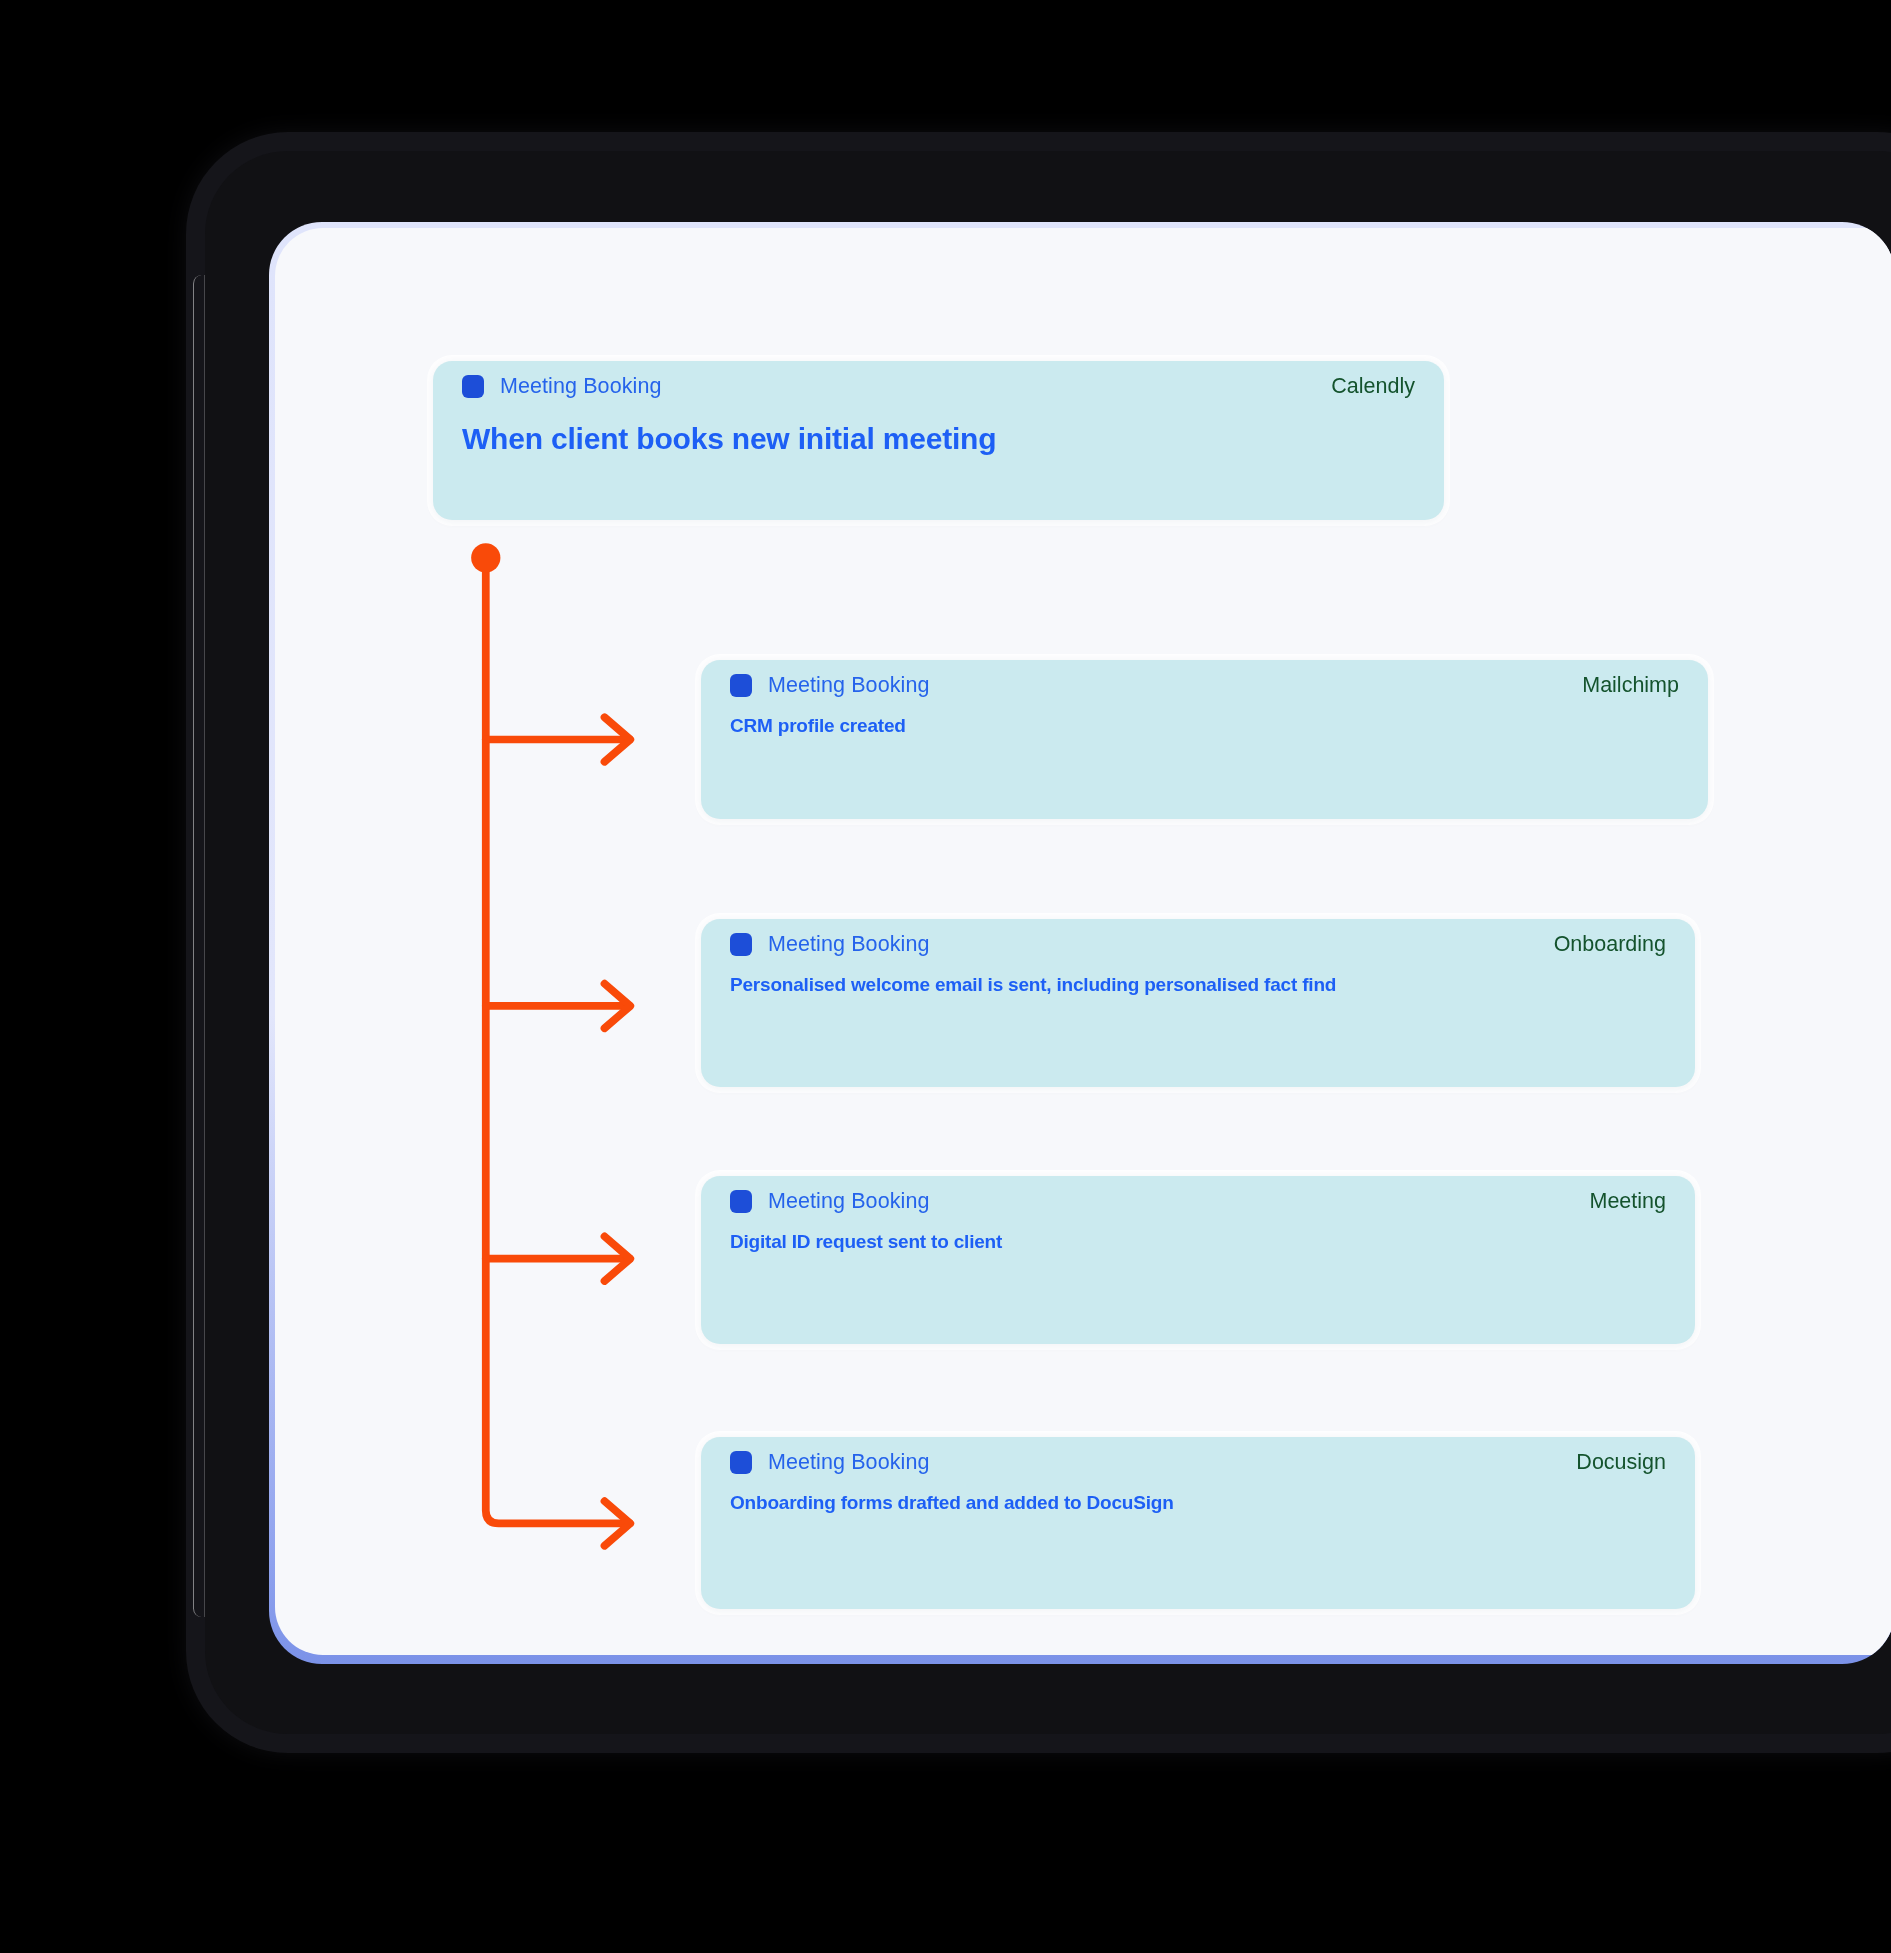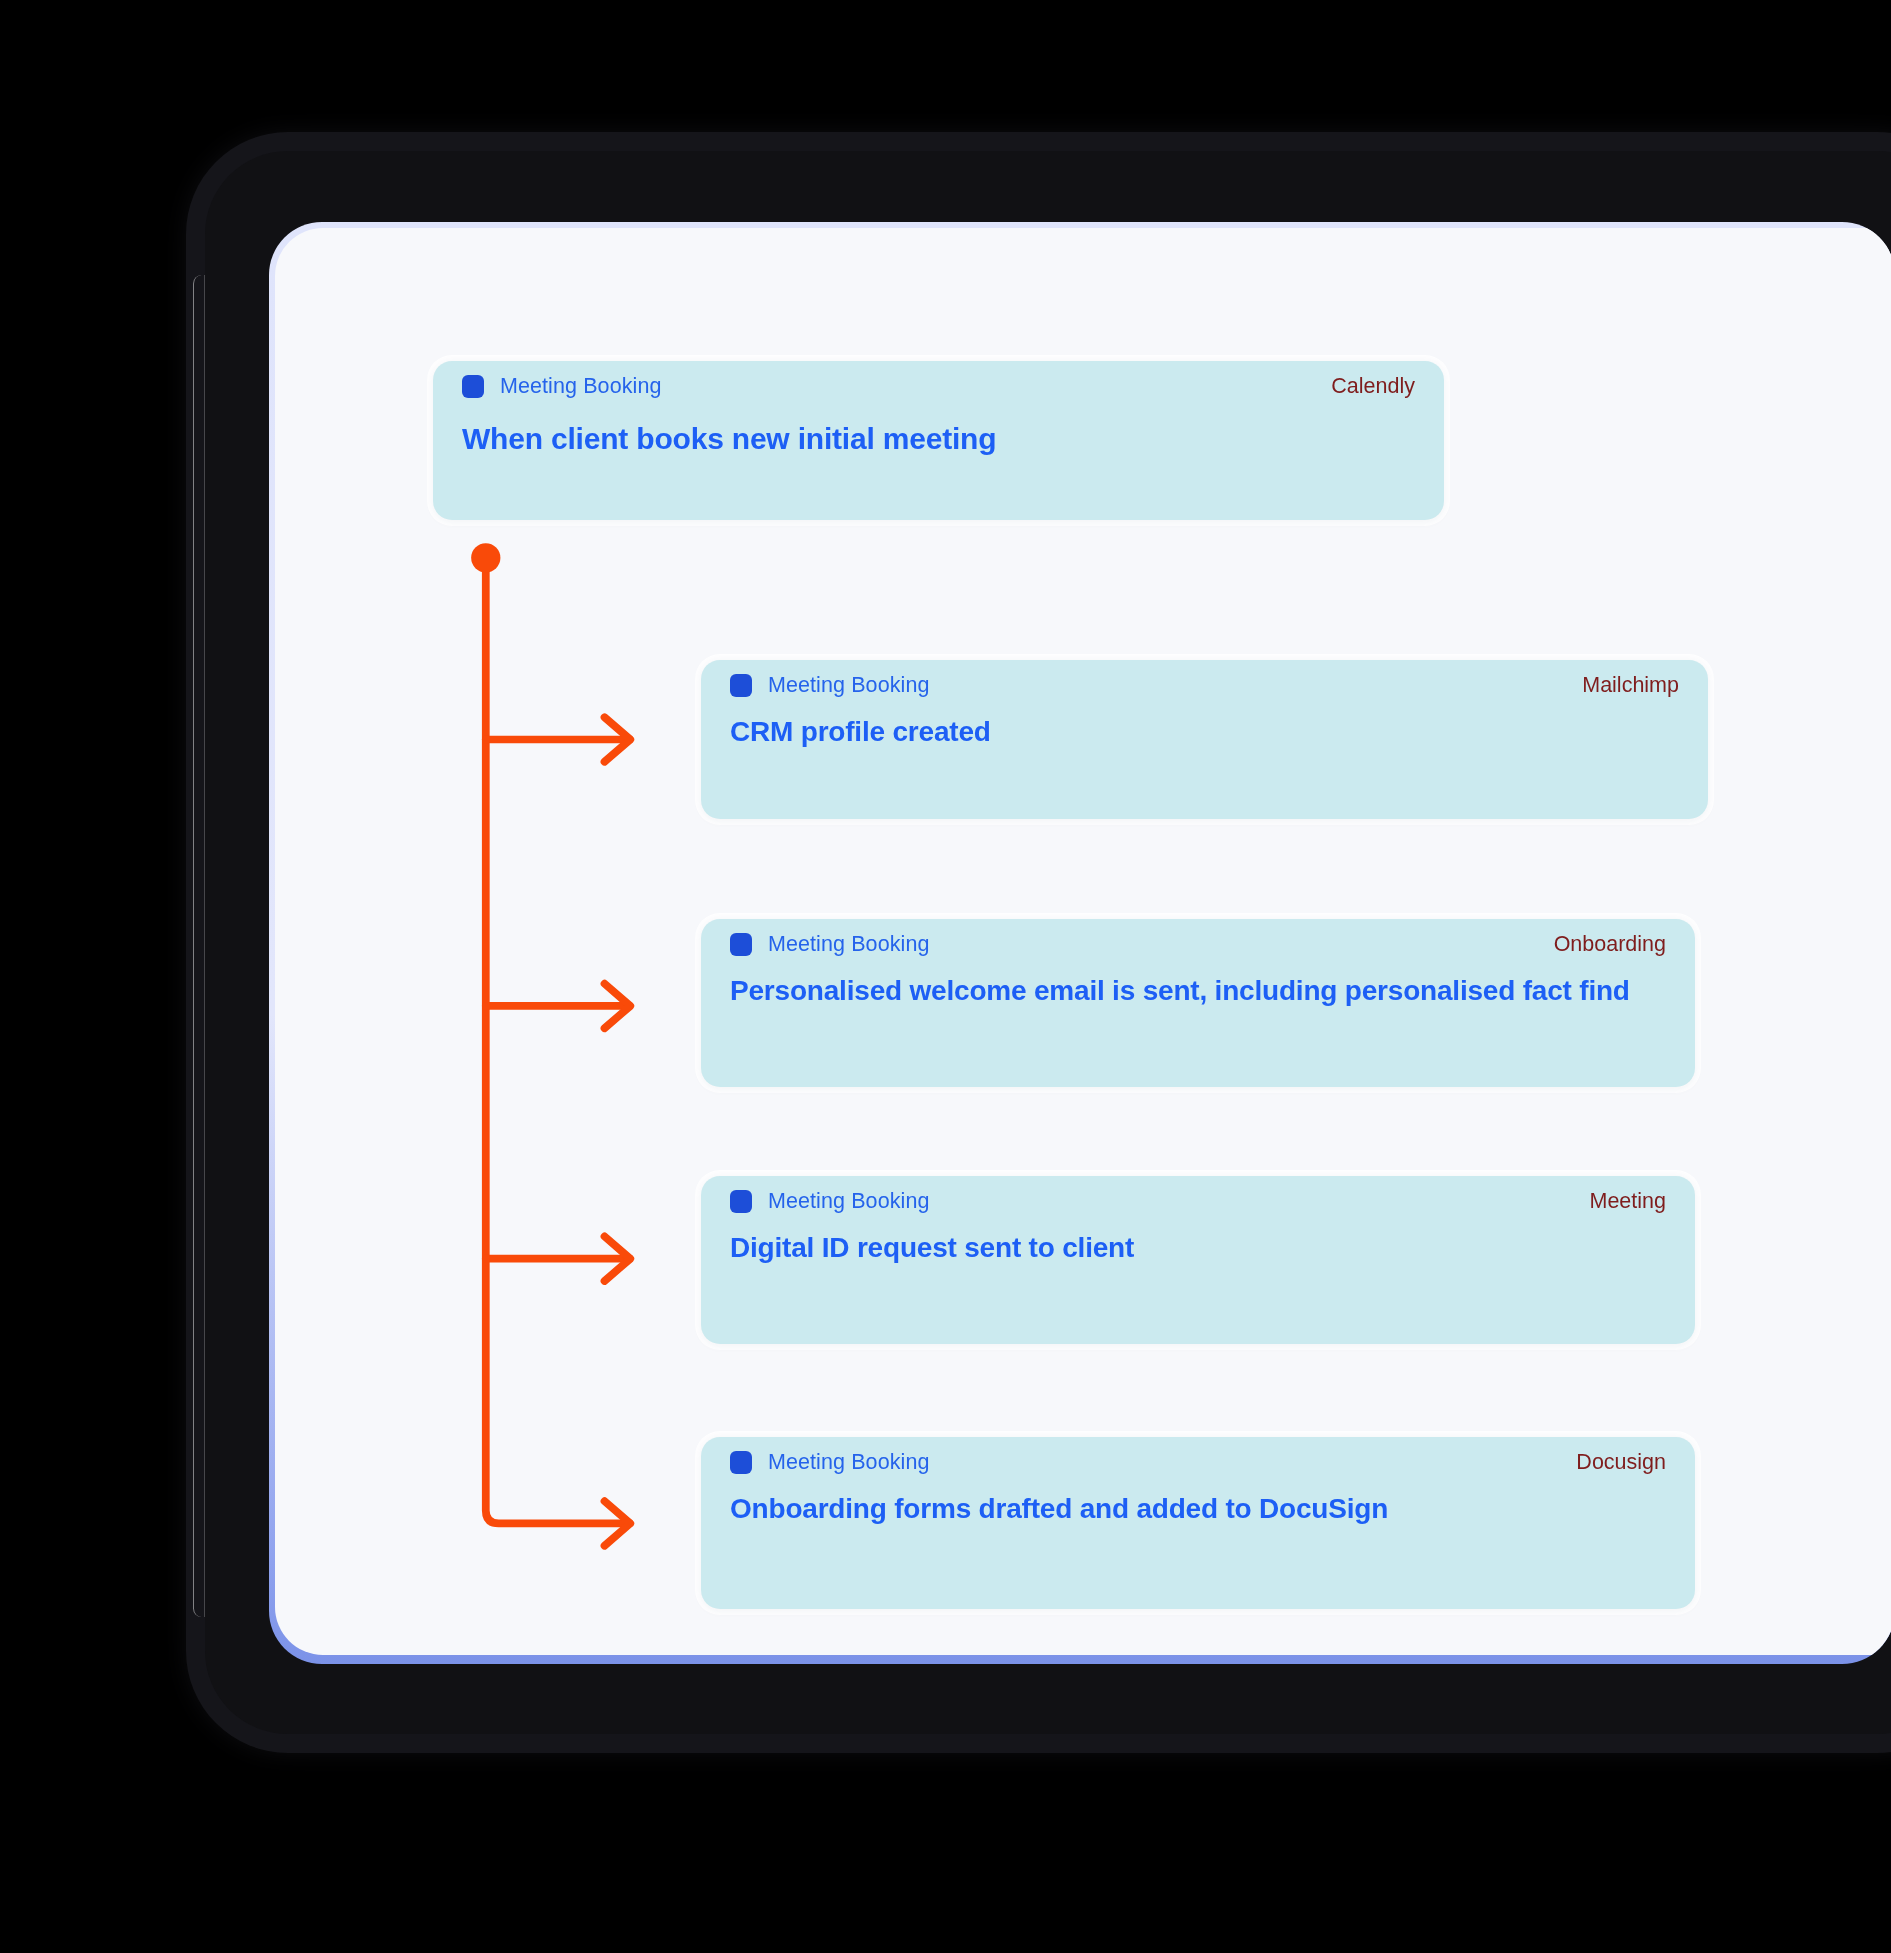--- a/index.html
+++ b/index.html
@@ -123,26 +123,26 @@
     flex: none;
   }
   .node-category {
     font-size: 21.5px;
     color: #2563eb;
     letter-spacing: 0.1px;
     white-space: nowrap;
   }
   .node-source {
     font-size: 21.5px;
-    color: #7f1d1d;
+    color: #14532d;
     white-space: nowrap;
   }
   .node-title {
     margin-top: 16.3px;
-    font-size: 28px;
+    font-size: 19px;
     font-weight: 700;
     line-height: 1.28;
     color: #1d5ff5;
     letter-spacing: -0.2px;
   }
 
   
   #node-trigger  { left: 158px; top:  133px; width: 1011px; height: 159px; }
   #node-crm      { left: 426px; top:  432px; width: 1007px; height: 159px; }
   #node-email    { left: 426px; top:  691px; width: 994px; height: 168px; }

